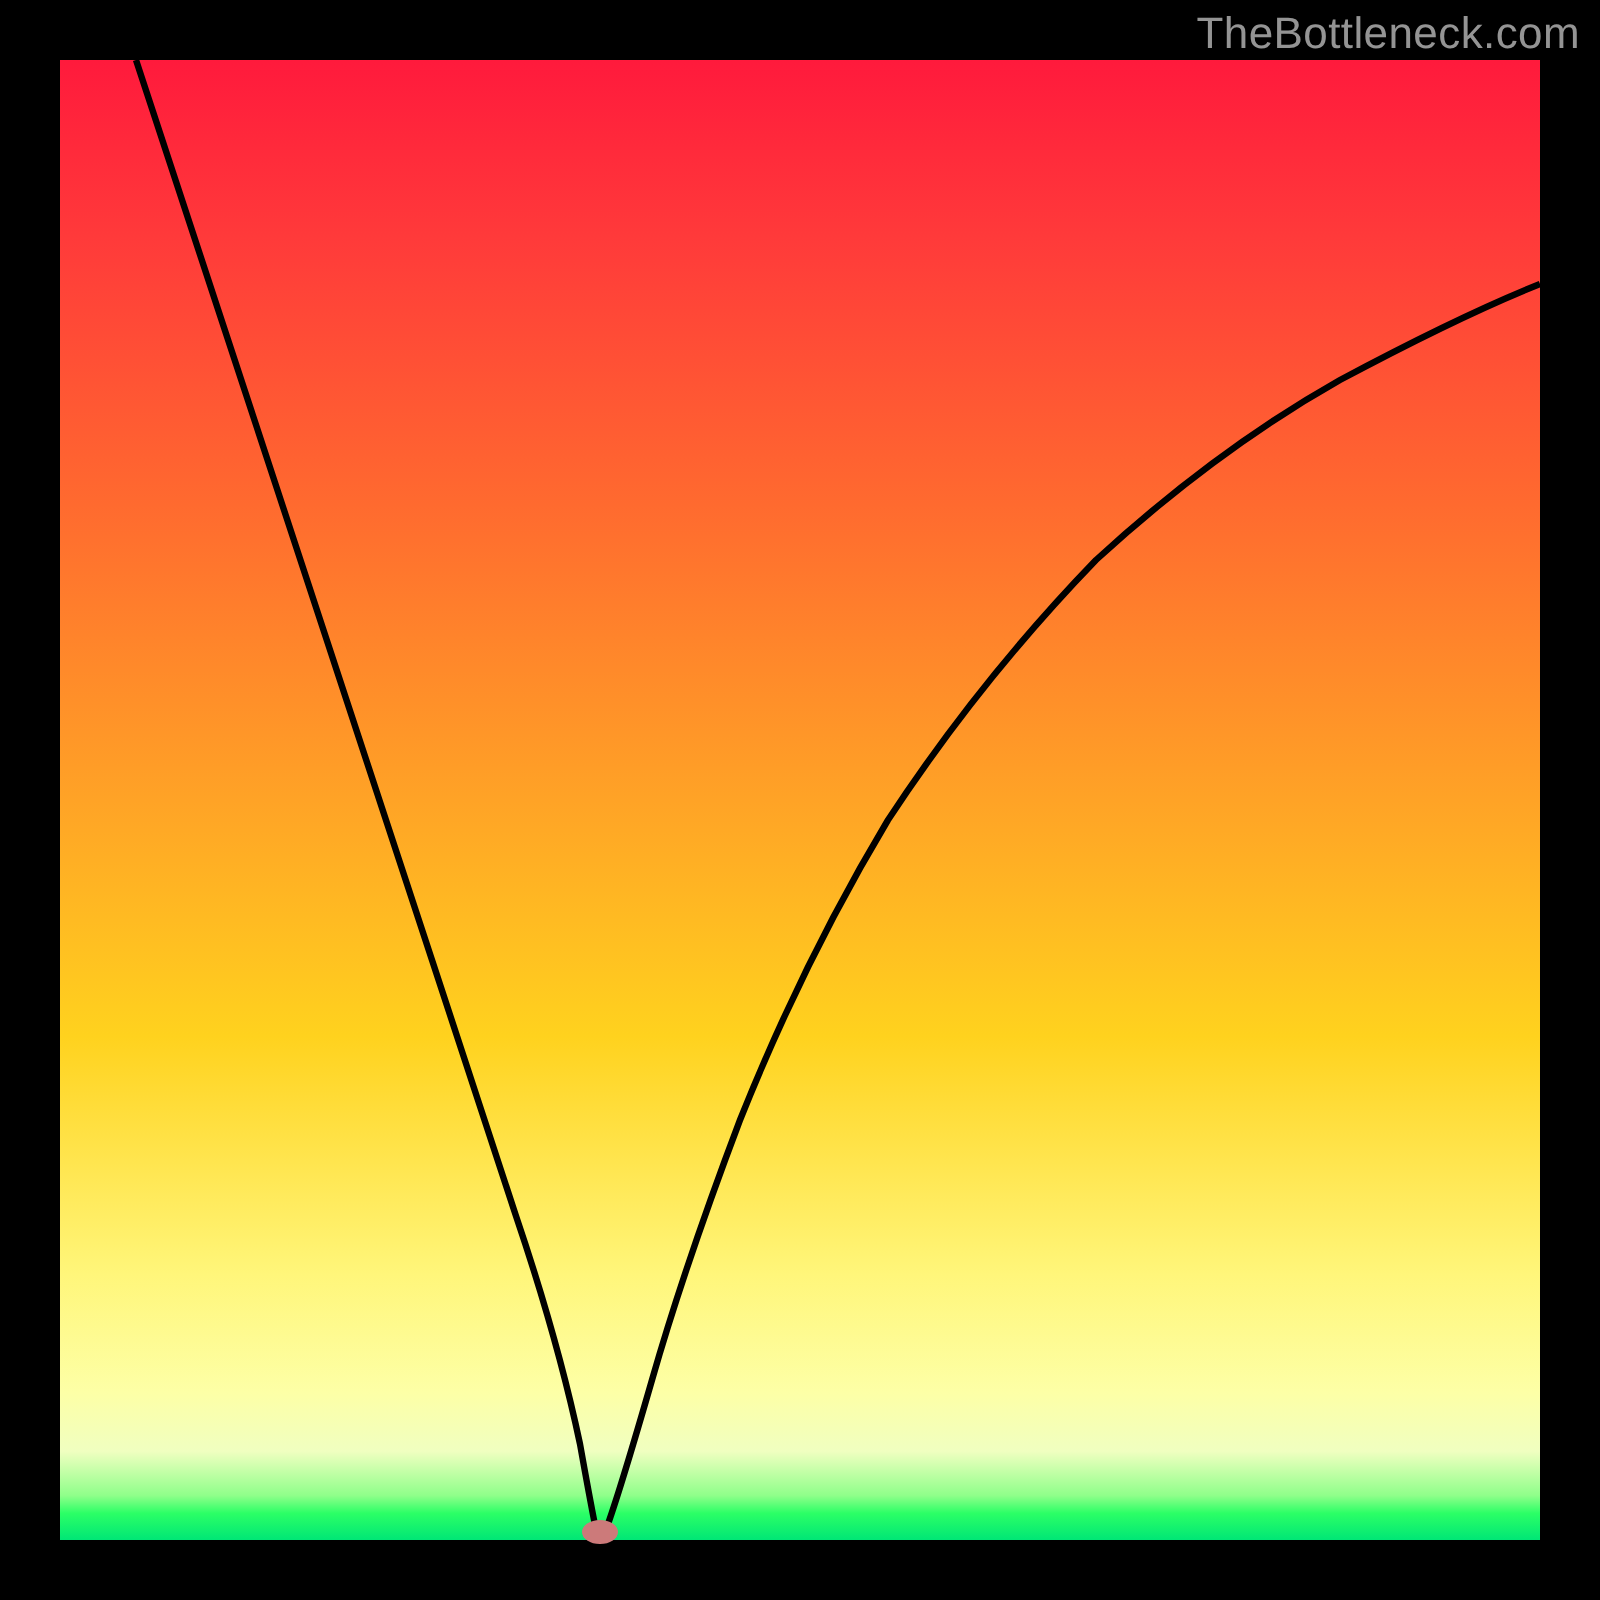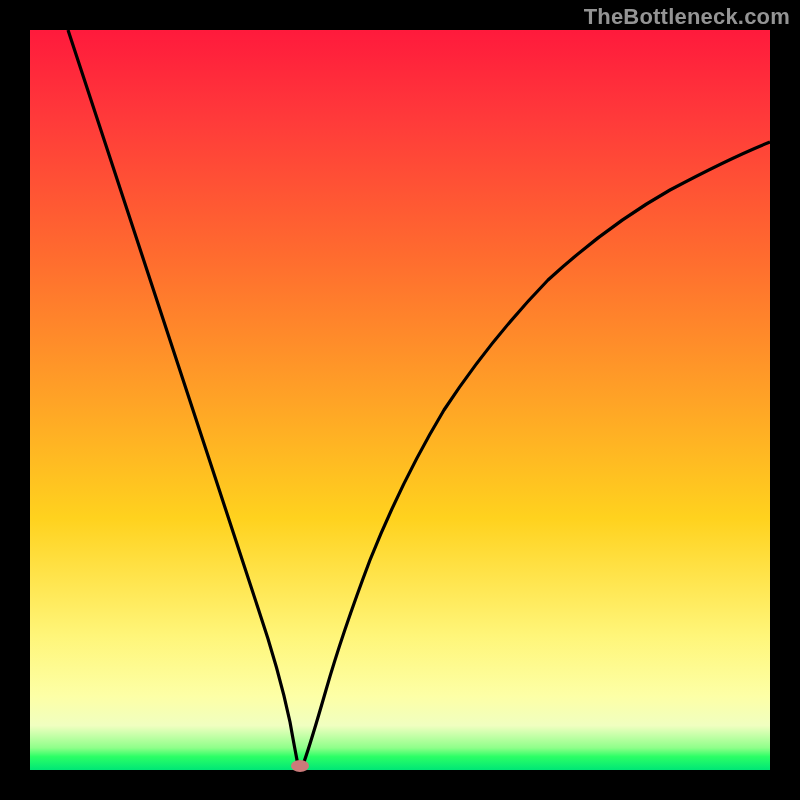--- a/index.html
+++ b/index.html
@@ -56,21 +56,21 @@
     border-radius: 50%;
     transform: translate(-50%, -50%);
   }
   .watermark {
     position: absolute;
     top: 4px;
     right: 10px;
     color: #949494;
     font-size: 22px;
     letter-spacing: 0.2px;
-    font-weight: 700;
+    font-weight: 400;
   }
 </style>
 </head>
 <body>
 
 <div class="frame">
 
   <div class="watermark">TheBottleneck.com</div>
 
   <div class="plot">

